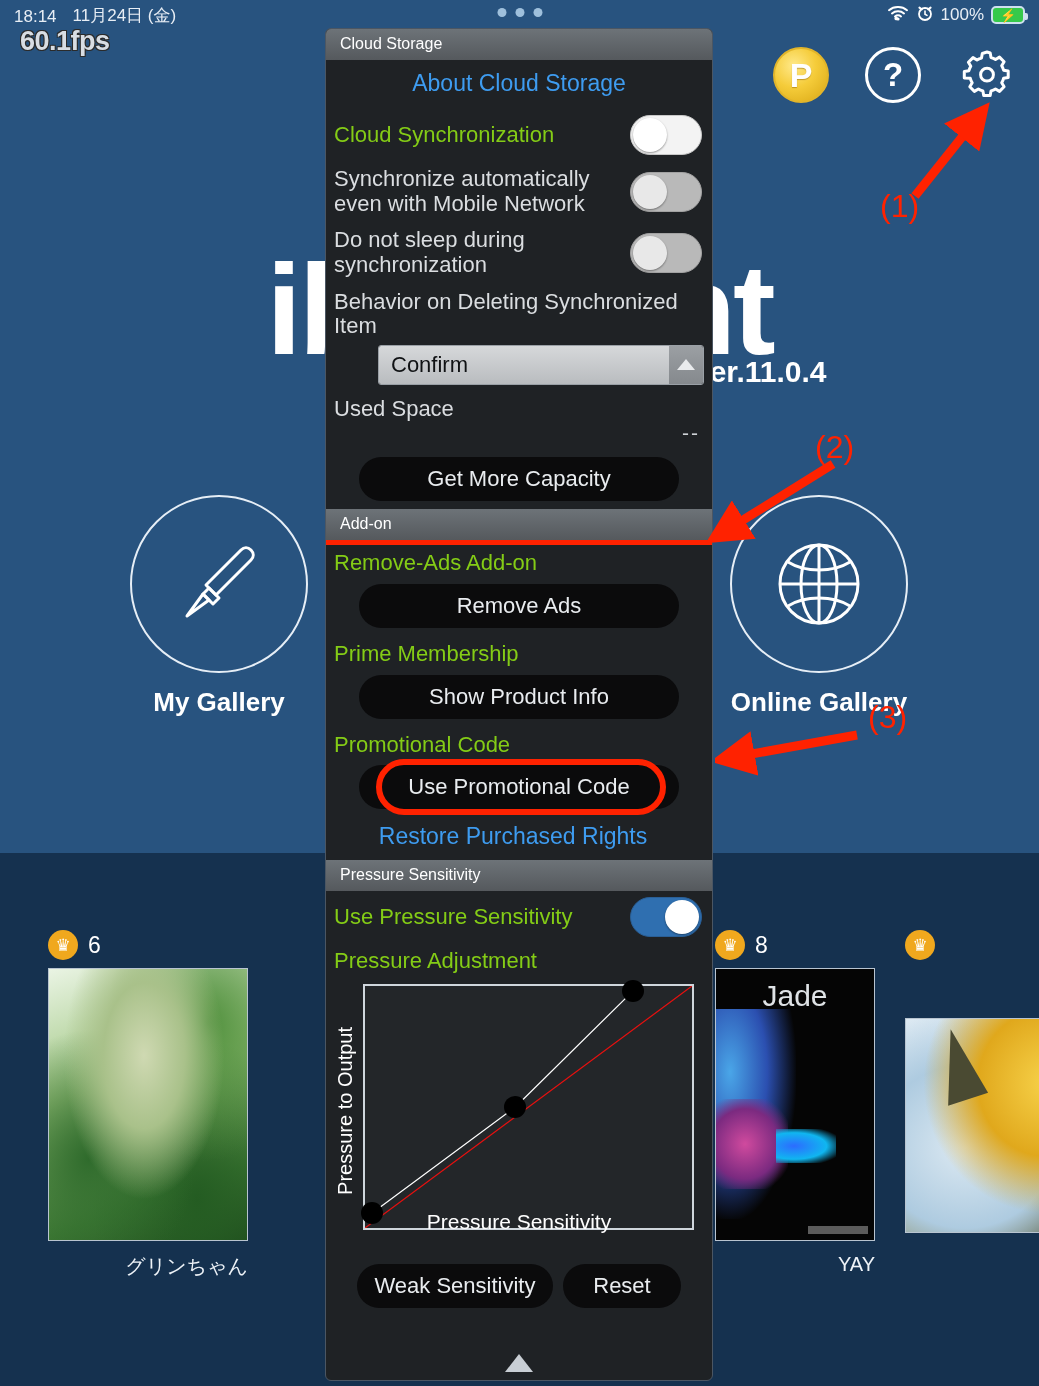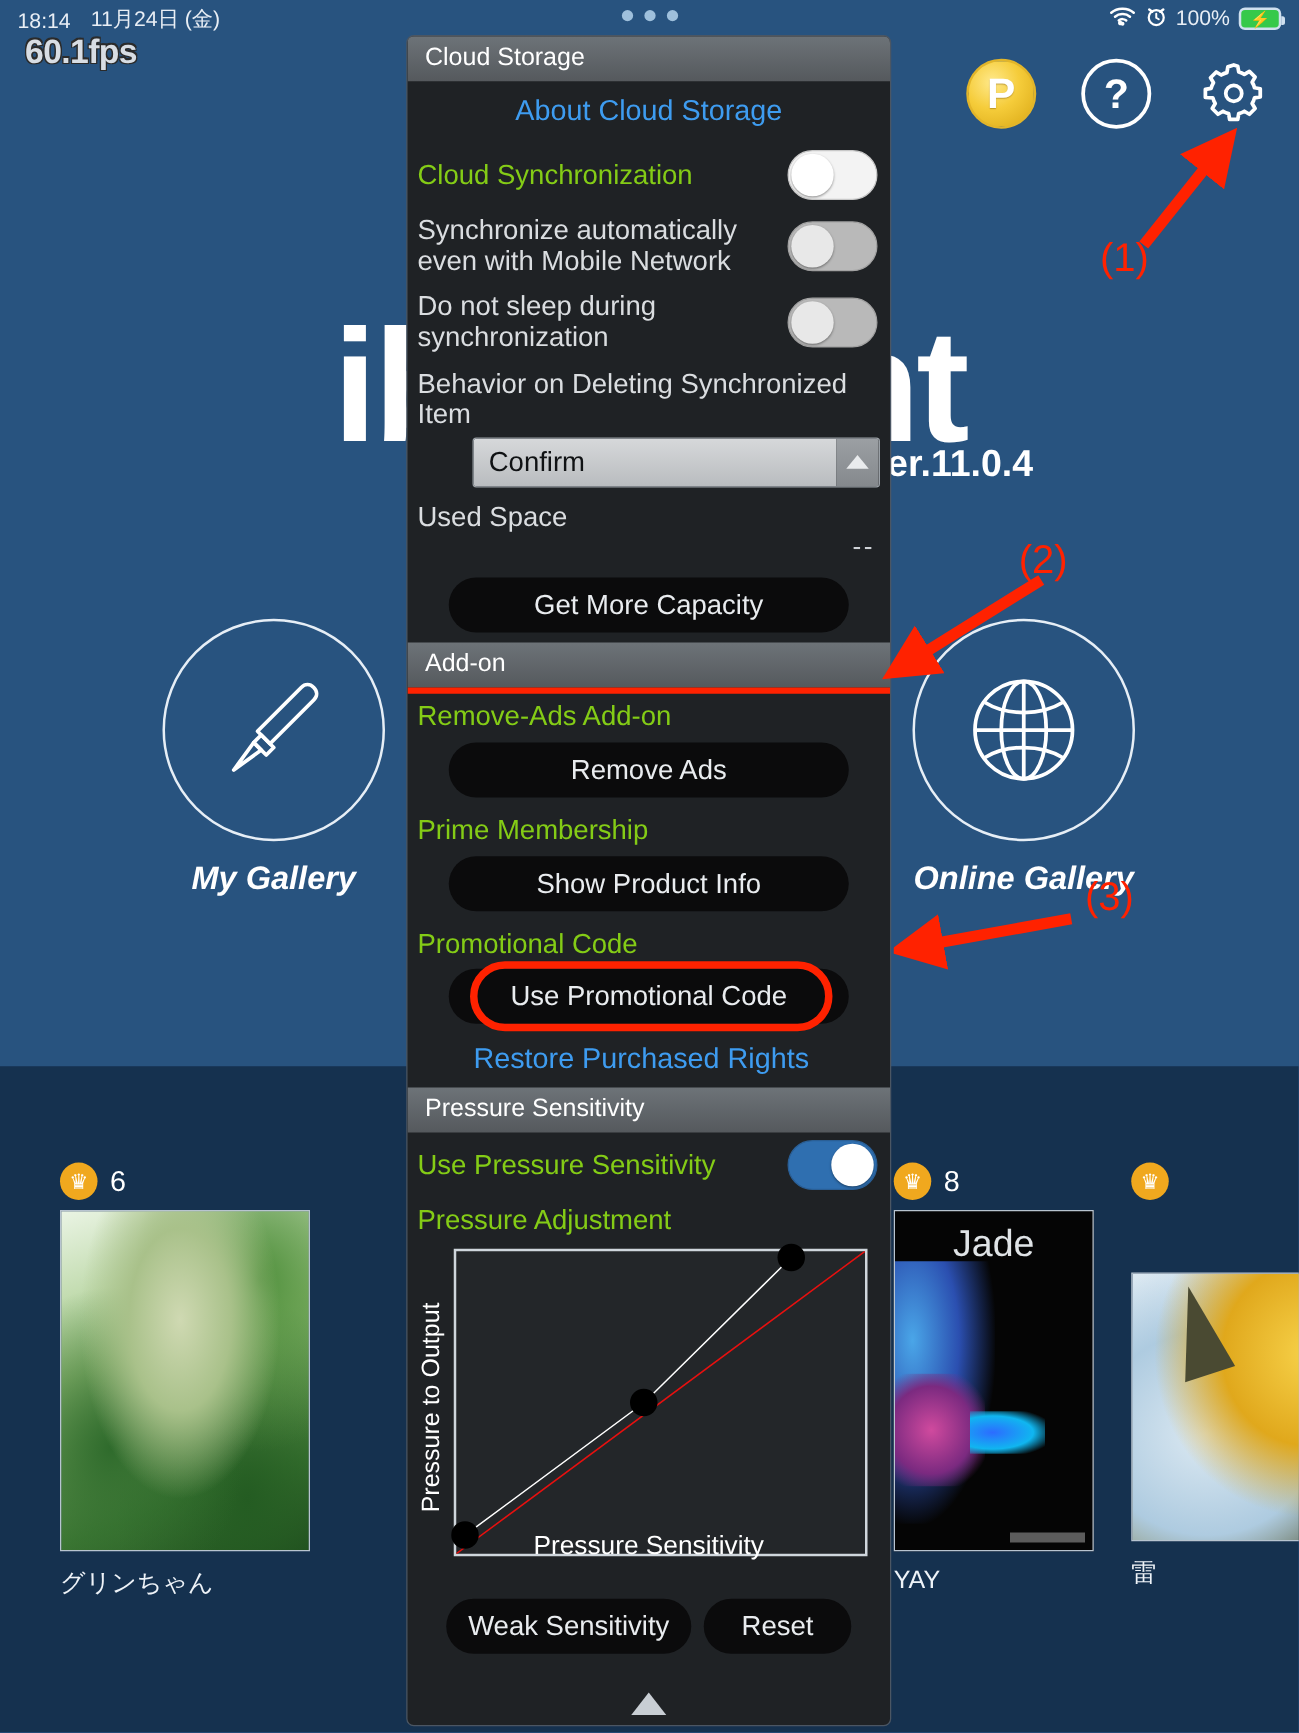--- a/index.html
+++ b/index.html
@@ -86,21 +86,21 @@
     border: 2px solid #e2b52a;
   }
   .circ-btn {
     width: 56px; height: 56px; border-radius: 50%; border: 3px solid #ffffff;
     display: flex; align-items: center; justify-content: center;
     color: #ffffff; font-size: 33px; font-weight: 700;
   }
   .gear { width: 60px; height: 60px; display: flex; align-items: center; justify-content: center; }
 
   
-  .shortcut { position: absolute; z-index: 10; display: flex; flex-direction: column; align-items: center; font-style: italic; }
+  .shortcut { position: absolute; z-index: 10; display: flex; flex-direction: column; align-items: center; }
   #sc-my { left: 130px; top: 495px; }
   #sc-online { left: 730px; top: 495px; }
   .sc-circle {
     width: 178px; height: 178px; border-radius: 50%; border: 2px solid #e6eef6;
     display: flex; align-items: center; justify-content: center;
   }
   .sc-label { margin-top: 14px; color: #ffffff; font-size: 26px; font-weight: 700; }
 
   
   .daily-rank-wm {
@@ -109,21 +109,21 @@
   }
   .gallery-row { position: absolute; left: 0; top: 920px; width: 1039px; height: 400px; z-index: 6; }
   .g-item { position: absolute; }
   .g-crown { display: flex; align-items: center; gap: 10px; margin-bottom: 8px; }
   .crown-badge {
     width: 30px; height: 30px; border-radius: 50%; background: #f0a81e;
     display: flex; align-items: center; justify-content: center; font-size: 17px; color: #fff;
   }
   .g-rank { color: #ffffff; font-size: 23px; }
   .g-thumb { border: 1px solid #b8c4d0; display: block; }
-  .g-cap { margin-top: 12px; color: #eef3f8; font-size: 20px; }
+  .g-cap { margin-top: 12px; color: #eef3f8; font-size: 20px; text-align: right; }
 
   .thumb-green {
     width: 200px; height: 273px;
     background:
       radial-gradient(ellipse at 48% 32%, #cfd9b2 0%, #a9c18a 28%, rgba(255,255,255,0) 55%),
       radial-gradient(ellipse at 20% 70%, #2f6b2c 0%, rgba(47,107,44,0) 48%),
       radial-gradient(ellipse at 80% 20%, #4f8f3c 0%, rgba(79,143,60,0) 45%),
       radial-gradient(ellipse at 75% 85%, #245c22 0%, rgba(36,92,34,0) 50%),
       linear-gradient(160deg, #eaf4e4 0%, #9dc57e 40%, #3f7a35 78%, #1f4a1d 100%);
   }
@@ -168,21 +168,21 @@
     position: absolute; left: 325px; top: 28px; width: 388px; height: 1353px;
     background: #1f2225; border: 1px solid #4b5663; border-radius: 6px;
     z-index: 20; overflow: hidden; color: #ffffff;
   }
   .st-title {
     text-align: center; font-size: 25px; font-weight: 700; color: #ffffff;
     padding: 8px 0 6px; background: #2a2d30;
   }
   .st-section {
     background: linear-gradient(180deg, #6d7378 0%, #55595d 100%);
-    color: #ffffff; font-size: 20px; padding: 6px 10px 7px 14px;
+    color: #ffffff; font-size: 16px; padding: 6px 10px 7px 14px;
   }
   .st-row { padding: 6px 10px 6px 8px; display: flex; align-items: center; justify-content: space-between; gap: 8px; }
   .st-label { font-size: 22px; color: #dadde0; line-height: 1.12; }
   .st-label.bright { color: #84cc16; }
   .st-link { text-align: center; color: #3e9cf0; font-size: 23px; padding: 10px 0 12px; }
   .st-link.right { text-align: center; padding: 6px 12px 10px 0; }
 
   .toggle {
     width: 72px; height: 40px; border-radius: 20px; flex: none; position: relative;
     background: #f3f3f3; border: 1px solid #c8c8c8;

